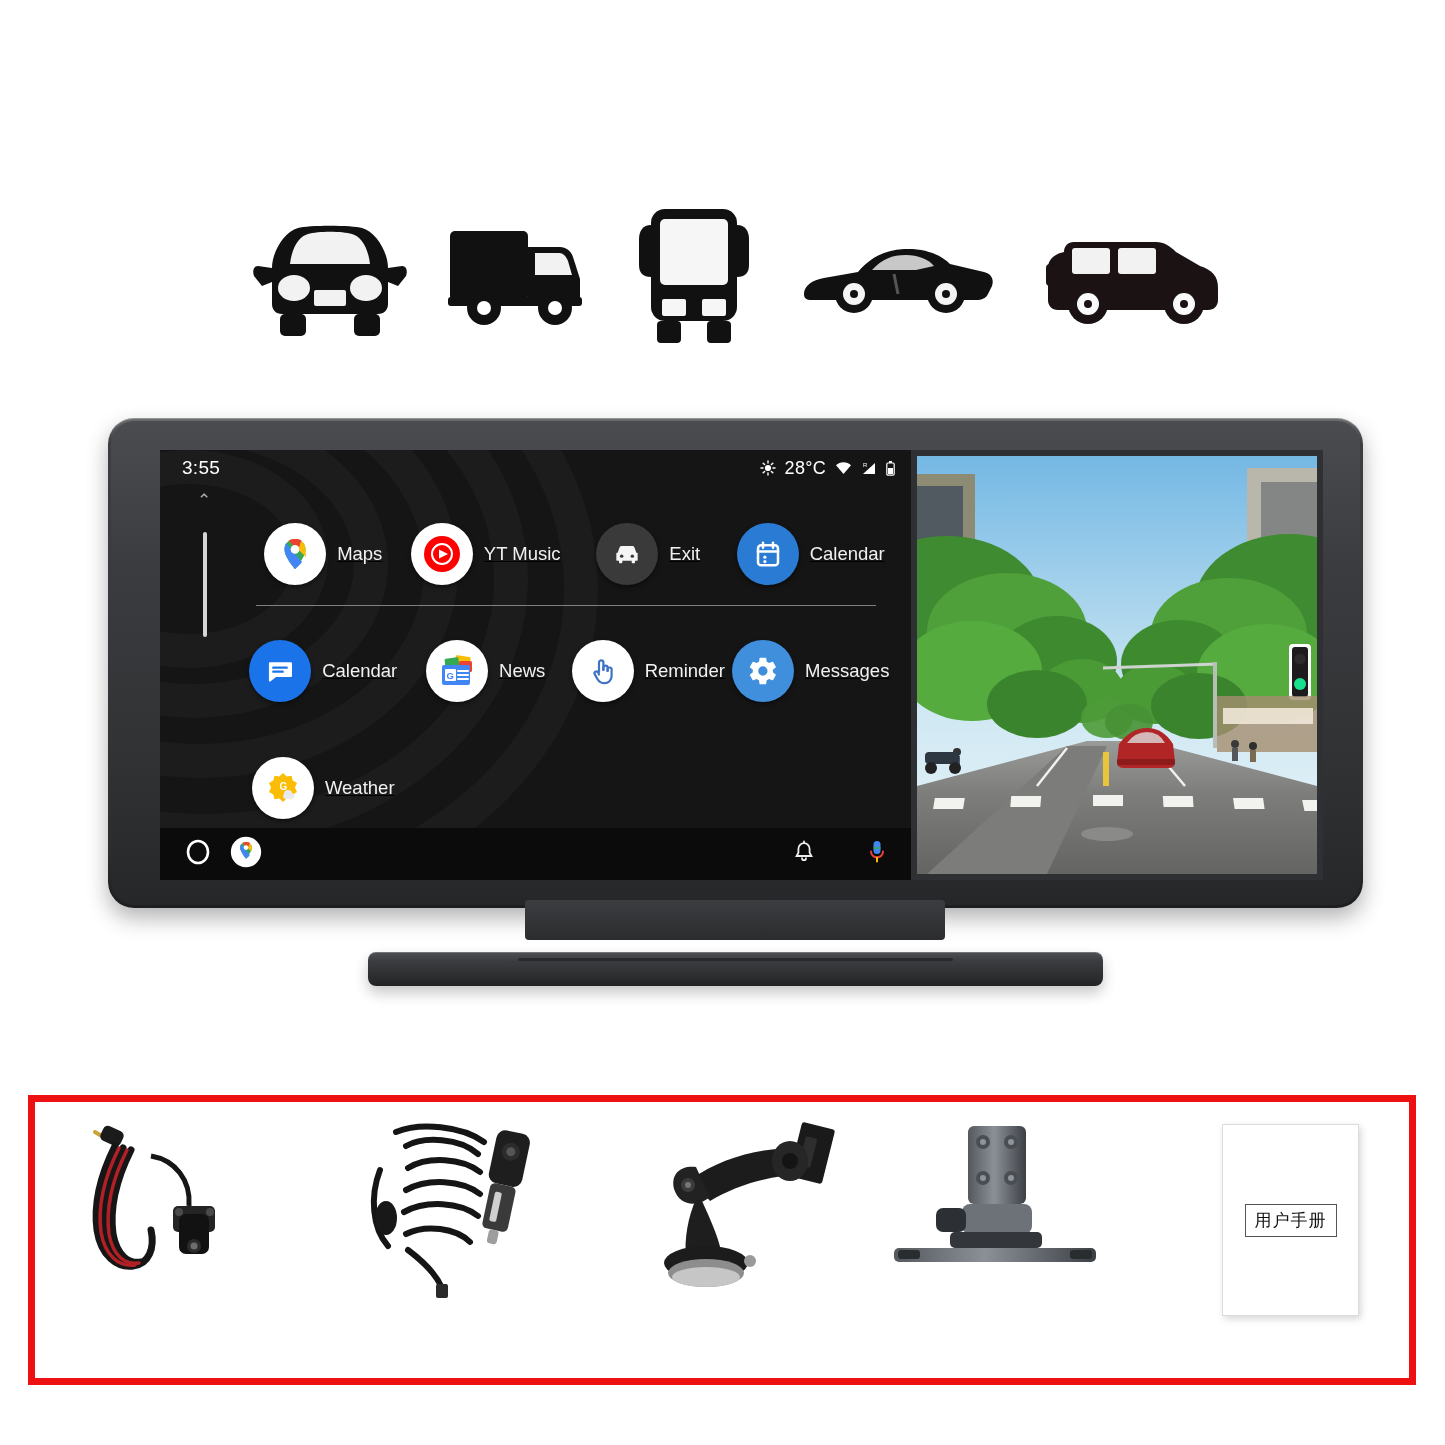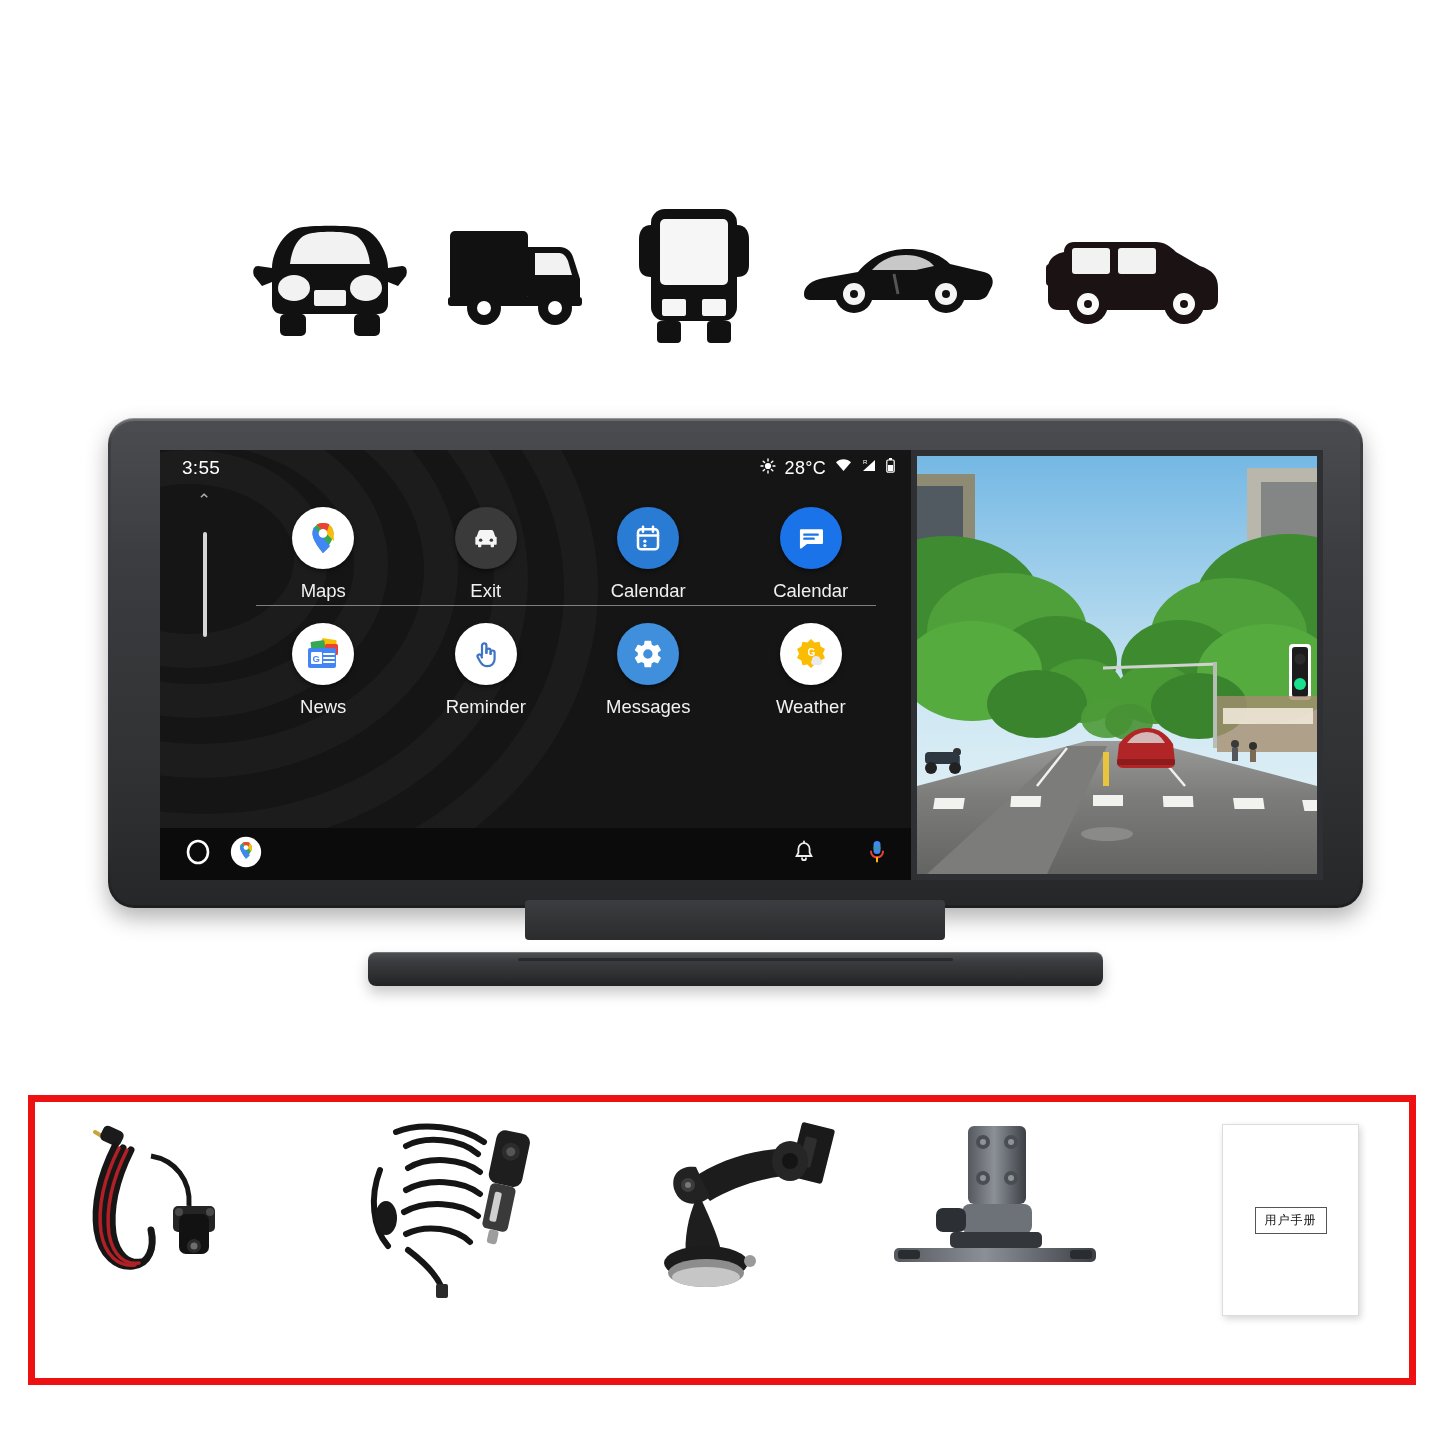--- a/index.html
+++ b/index.html
@@ -43,33 +43,33 @@
   .r3{left:10px;top:-30px;width:450px;height:350px;}
   .r4{left:-50px;top:-80px;width:580px;height:470px;}
   .r5{left:-120px;top:-130px;width:720px;height:590px;}
 
   .statusbar{
     position:absolute;left:0;top:0;width:751px;height:36px;
     display:flex;align-items:center;justify-content:space-between;
     padding:0 16px 0 22px;box-sizing:border-box;color:#fff;
     font-size:19px;letter-spacing:.3px;
   }
-  .sb-right{display:flex;gap:9px;}
+  .sb-right{display:flex;align-items:center;gap:9px;}
   .sb-right .temp{font-size:18px;}
 
   .scrollcol{position:absolute;left:30px;top:42px;width:28px;height:350px;
     display:flex;flex-direction:column;align-items:center;justify-content:space-between;}
   .chev{color:#c9c9c9;font-size:17px;line-height:1;opacity:.85;}
   .sbar{position:absolute;left:43px;top:82px;width:4px;height:105px;background:#d6d6d6;border-radius:2px;}
 
   .grid{
     position:absolute;left:82px;top:46px;width:650px;height:350px;
     display:grid;grid-template-columns:repeat(4,1fr);grid-template-rows:repeat(3,1fr);
   }
-  .app{display:flex;flex-direction:column;align-items:center;justify-content:center;gap:11px;}
+  .app{display:flex;flex-direction:row;align-items:center;justify-content:center;gap:11px;text-decoration:underline;}
   .app .ic{width:62px;height:62px;border-radius:50%;display:flex;align-items:center;justify-content:center;
            box-shadow:0 2px 4px rgba(0,0,0,.5);}
   .app .lb{color:#f1f1f1;font-size:18.5px;white-space:nowrap;}
   .divline{position:absolute;left:96px;top:155px;width:620px;height:1px;background:rgba(255,255,255,.45);}
 
   .navbar{
     position:absolute;left:0;bottom:0;width:751px;height:52px;background:#0b0b0b;
     display:flex;align-items:center;padding:0 24px;box-sizing:border-box;
   }
   .navbar .left{display:flex;align-items:center;gap:18px;}
@@ -96,21 +96,21 @@
     position:absolute;left:28px;top:1095px;width:1388px;height:290px;
     border:7px solid #ee1111;background:#fff;box-sizing:border-box;
   }
   .acc{position:absolute;display:flex;align-items:center;justify-content:center;}
   .manual{
     position:absolute;left:1222px;top:1124px;width:135px;height:190px;background:#fff;
     border:1px solid #dcdcdc;box-shadow:2px 3px 7px rgba(0,0,0,.16);
     display:flex;align-items:center;justify-content:center;
   }
   .manual .tag{
-    border:1px solid #555;padding:4px 9px;font-size:12px;color:#111;
+    border:1px solid #555;padding:4px 9px;font-size:17px;color:#111;
     font-family:"DejaVu Sans",sans-serif;letter-spacing:1px;
   }
 </style>
 </head>
 <body>
 
 <div class="stage">
 
   <div class="vehicles">
 
@@ -246,20 +246,30 @@
                 <path d="M10 8 L26 27 C23 31 19 34 19 34 C19 34 8.5 22 8.5 14.4 C8.5 11.9 9.1 9.8 10 8 Z" fill="#4285f4"></path>
                 <path d="M12.6 5.6 L30 22 C29.8 17.7 29.5 15 29.5 14.4 C29.5 8.6 25 4 19 4 C16.6 4 14.4 4.6 12.6 5.6 Z" fill="#fbbc05"></path>
                 <path d="M25.4 5.3 C23.6 4.4 21.4 4 19 4 C16.5 4 14.3 4.6 12.6 5.6 L22 15.5 Z" fill="#ea4335"></path>
                 <circle cx="19" cy="14.4" r="4.3" fill="#fff"></circle>
               </svg>
             </div>
             <div class="lb">Maps</div>
           </div>
 
 
+          <div class="app">
+            <div class="ic" style="background:#fff">
+              <svg width="42" height="42" viewBox="0 0 42 42">
+                <circle cx="21" cy="21" r="18" fill="#ff0000"></circle>
+                <circle cx="21" cy="21" r="10" fill="none" stroke="#fff" stroke-width="2"></circle>
+                <path d="M18 16.5 L27 21 L18 25.5 Z" fill="#fff"></path>
+              </svg>
+            </div>
+            <div class="lb">YT Music</div>
+          </div>
 
 
           <div class="app">
             <div class="ic" style="background:#3a3a3a">
               <svg width="32" height="32" viewBox="0 0 24 24" fill="#fff">
                 <path d="M5 11 L6.4 7.2 C6.6 6.5 7.2 6 8 6h8c.8 0 1.4.5 1.6 1.2L19 11h.5c.3 0 .5.2.5.5v5c0 .3-.2.5-.5.5H18v1.2c0 .4-.4.8-.8.8h-.9c-.4 0-.8-.4-.8-.8V17H8.5v1.2c0 .4-.4.8-.8.8h-.9c-.4 0-.8-.4-.8-.8V17H4.5c-.3 0-.5-.2-.5-.5v-5c0-.3.2-.5.5-.5Z" opacity=".95"></path>
                 <circle cx="8" cy="13.6" r="1.3" fill="#3a3a3a"></circle>
                   <circle cx="16" cy="13.6" r="1.3" fill="#3a3a3a"></circle>
               </svg>
             </div>

